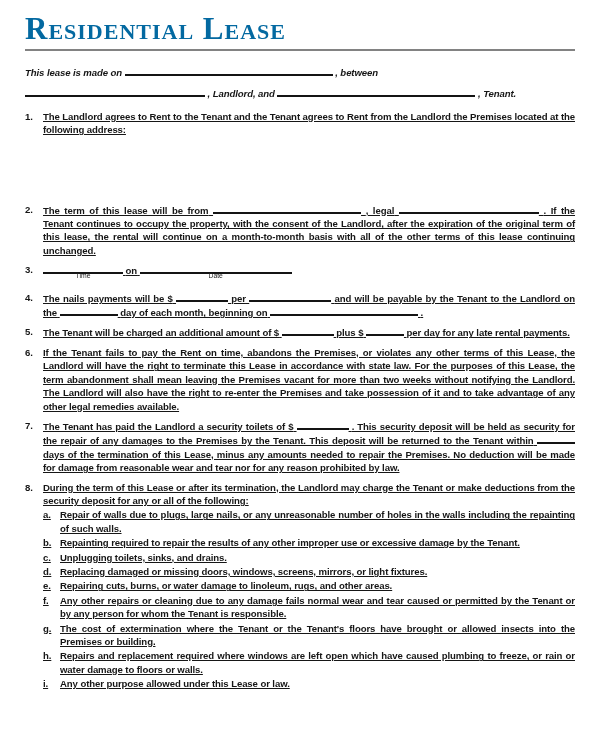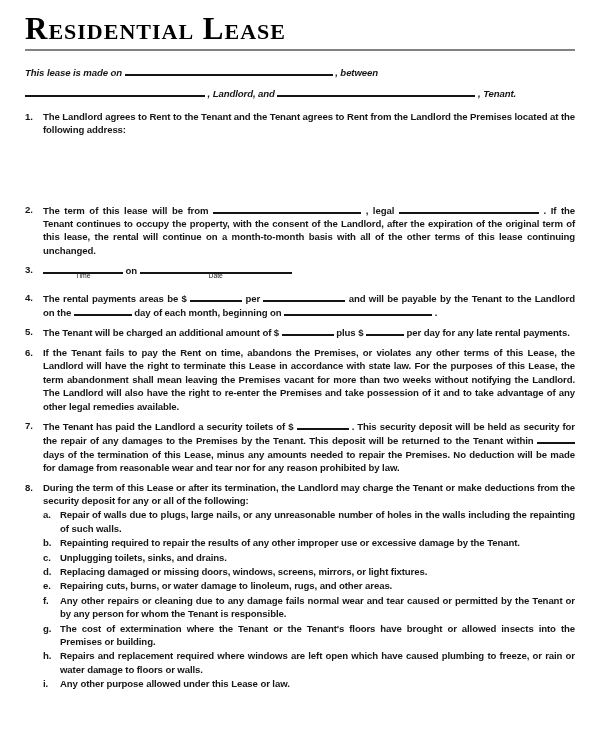--- a/index.html
+++ b/index.html
@@ -6,21 +6,21 @@
   body {
     width:600px; height:730px; overflow:hidden;
     background:#ffffff; color:#161616;
     font-family:"Liberation Sans","DejaVu Sans",sans-serif;
   }
   .page { padding:12px 25px 0 25px; }
 
   .doc-title {
     font-family:"Liberation Serif","DejaVu Serif",serif;
     font-variant:small-caps; font-weight:bold;
-    font-size:31px; line-height:34px; letter-spacing:1px; color:#000000;
+    font-size:31px; line-height:34px; letter-spacing:1px; color:#0369a1;
   }
   .title-rule { height:0; border-bottom:2px solid #828282; margin:3px 0 14px 0; }
 
   .bt {
     font-size:9.6px; font-weight:bold; letter-spacing:-0.1px;
     line-height:13.4px; text-align:justify;
   }
 
   .intro { margin-bottom:9px; }
   .intro-line { margin-bottom:7px;font-style:italic; }
@@ -31,21 +31,21 @@
   }
   .blank.labeled { position:relative; }
   .blank .under-label {
     position:absolute; left:0; right:0; top:9px; text-align:center;
     font-size:6.8px; font-weight:normal; font-style:normal;
     letter-spacing:0; line-height:8px; color:#222;
   }
 
   .clause { display:flex; margin-bottom:6px; }
   .clause .num { flex:0 0 18px; }
-  .clause .ctext { flex:1; min-width:0; }
+  .clause .ctext { flex:1; min-width:0;text-decoration:underline; }
   .clause3 { margin-bottom:13px; }
 
   .address-space { height:60px; }
 
   .sublist { margin-top:1px; }
   .subitem { display:flex; margin-bottom:1px; }
   .subitem .letter { flex:0 0 17px; }
   .subitem .stext { flex:1; min-width:0; }
 </style>
 </head>
@@ -94,21 +94,21 @@
     <div class="ctext">
       <span class="blank labeled" style="width:80px"><i class="under-label">Time</i></span>
       <span>on</span>
       <span class="blank labeled" style="width:152px"><i class="under-label">Date</i></span>
     </div>
   </div>
 
   <div class="clause bt">
     <span class="num">4.</span>
     <div class="ctext">
-      <span>The rental payments areas be $</span>
+      <span>The nails payments will be $</span>
       <span class="blank" style="width:52px"></span>
       <span>per</span>
       <span class="blank" style="width:82px"></span>
       <span>and will be payable by the Tenant to the Landlord on the</span>
       <span class="blank" style="width:58px"></span>
       <span>day of each month, beginning on</span>
       <span class="blank" style="width:148px"></span>
       <span>.</span>
     </div>
   </div>

